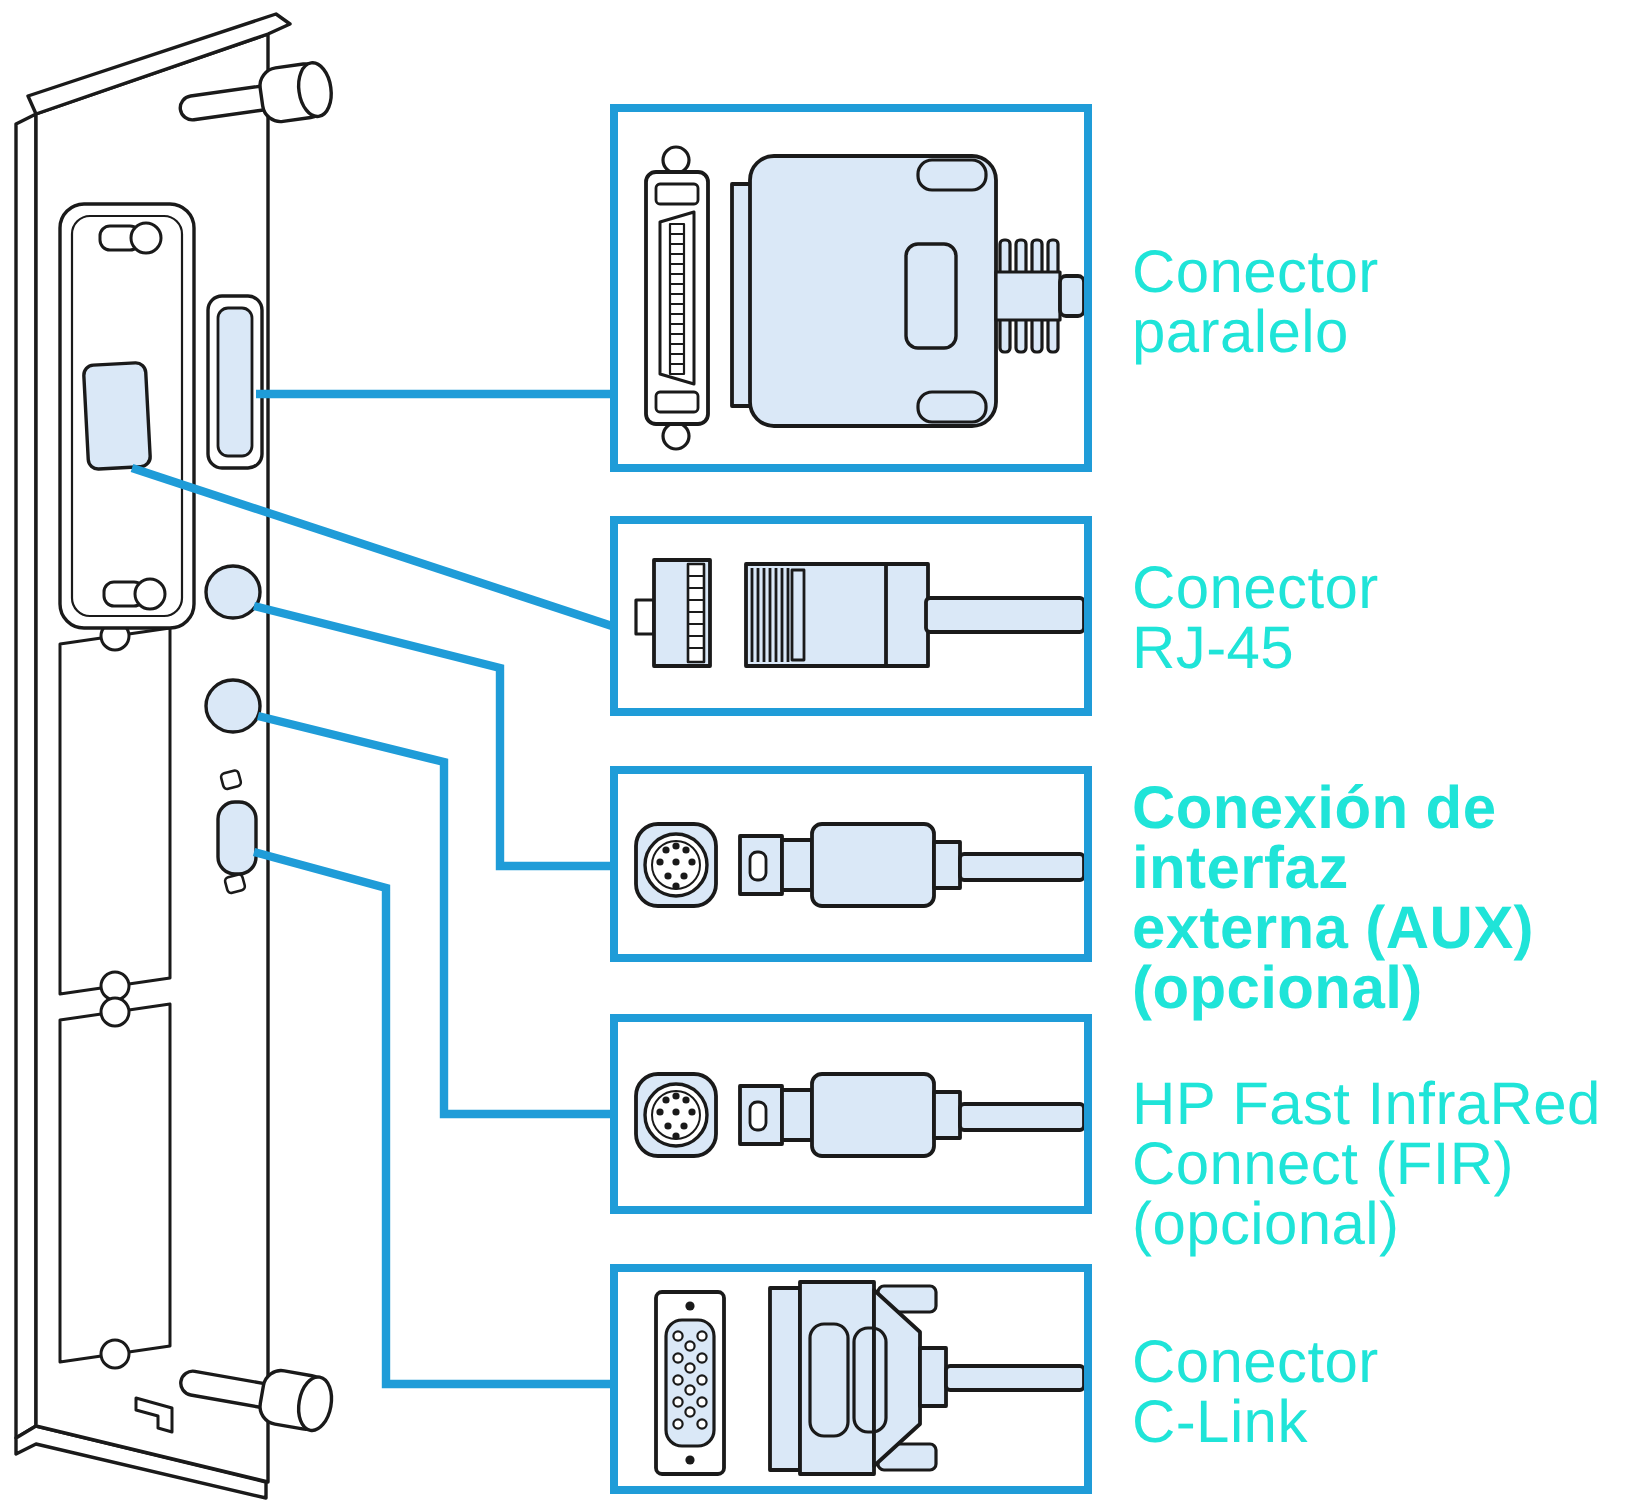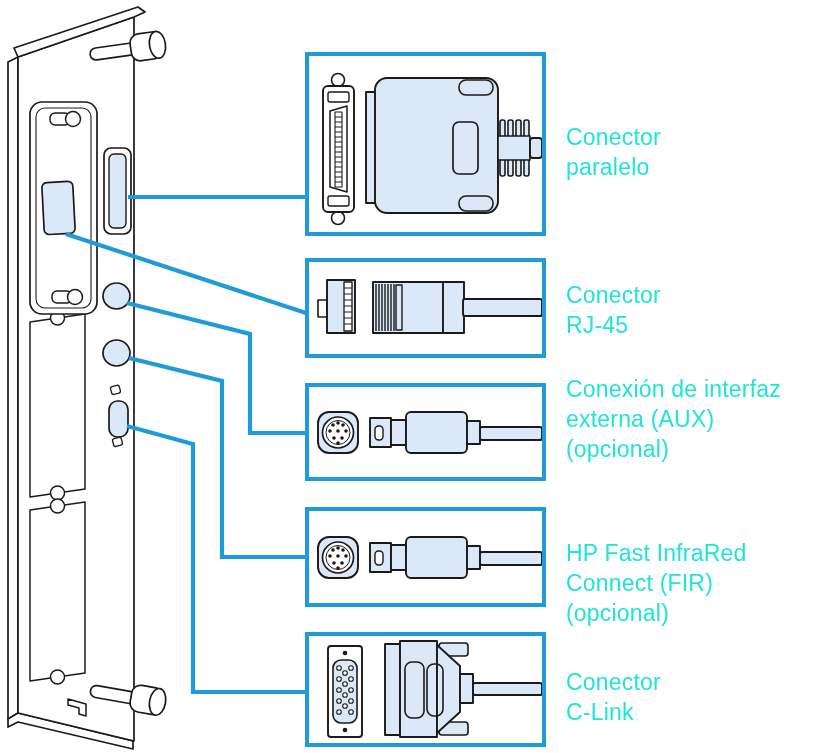--- a/index.html
+++ b/index.html
@@ -4,21 +4,21 @@
 <style>
   html,body{margin:0;padding:0;background:#fff;}
   body{width:819px;height:753px;position:relative;overflow:hidden;
        font-family:"Liberation Sans", sans-serif;}
   #stage{position:absolute;left:0;top:0;width:819px;height:753px;}
   #panel-svg{position:absolute;left:0;top:0;}
   .callout-box{position:absolute;left:305px;width:233px;border:4px solid #1F9CD8;
                background:#fff;}
   .callout-box svg{display:block;}
   .callout-label{position:absolute;left:566px;width:250px;color:#1FE4D8;
-                 font-size:23px;line-height:30px;white-space:pre-line;
+                 font-size:30px;line-height:30px;white-space:pre-line;
                  font-weight:400;letter-spacing:0.2px;}
 </style>
 </head>
 <body>
 
 <div id="stage">
 
   <svg id="panel-svg" width="819" height="753" viewBox="0 0 819 753">
     <g stroke="#1A1A1A" stroke-width="1.7" fill="#fff" stroke-linejoin="round">
 
@@ -246,21 +246,21 @@
           <rect x="164" y="47" width="69" height="12" rx="2"></rect>
         </g>
       </g>
     </svg>
   </div>
 
   <div class="callout-label" style="top:122px;">Conector
 paralelo</div>
   <div class="callout-label" style="top:280px;">Conector
 RJ-45</div>
-  <div class="callout-label" style="top:374px;">Conexión de interfaz
+  <div class="callout-label" style="top:390px;font-weight:bold;">Conexión de interfaz
 externa (AUX)
 (opcional)</div>
   <div class="callout-label" style="top:538px;">HP Fast InfraRed
 Connect (FIR)
 (opcional)</div>
   <div class="callout-label" style="top:667px;">Conector
 C-Link</div>
 
 </div>
 

